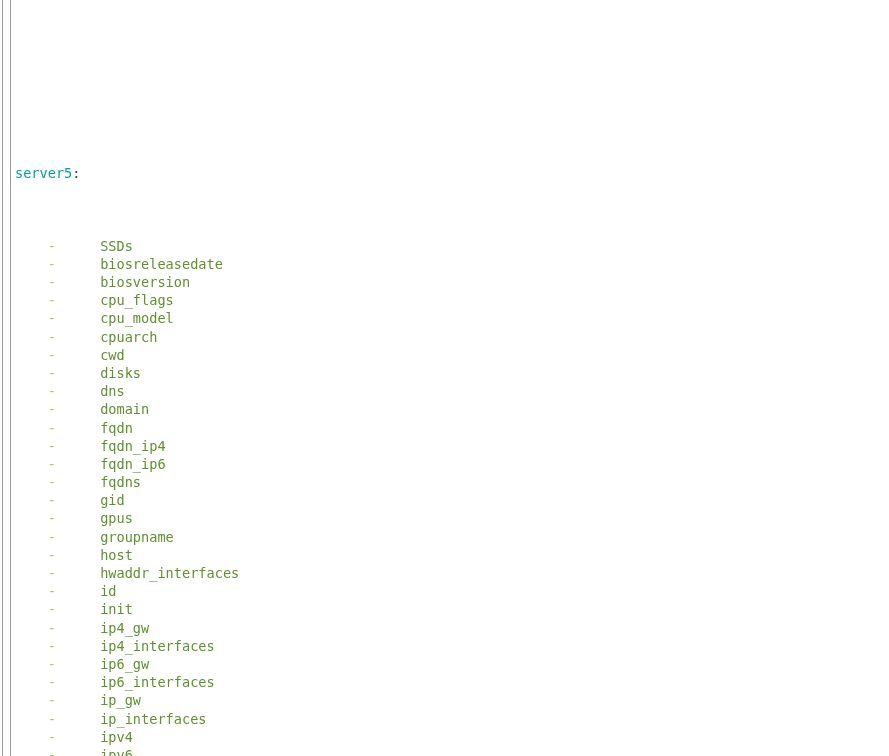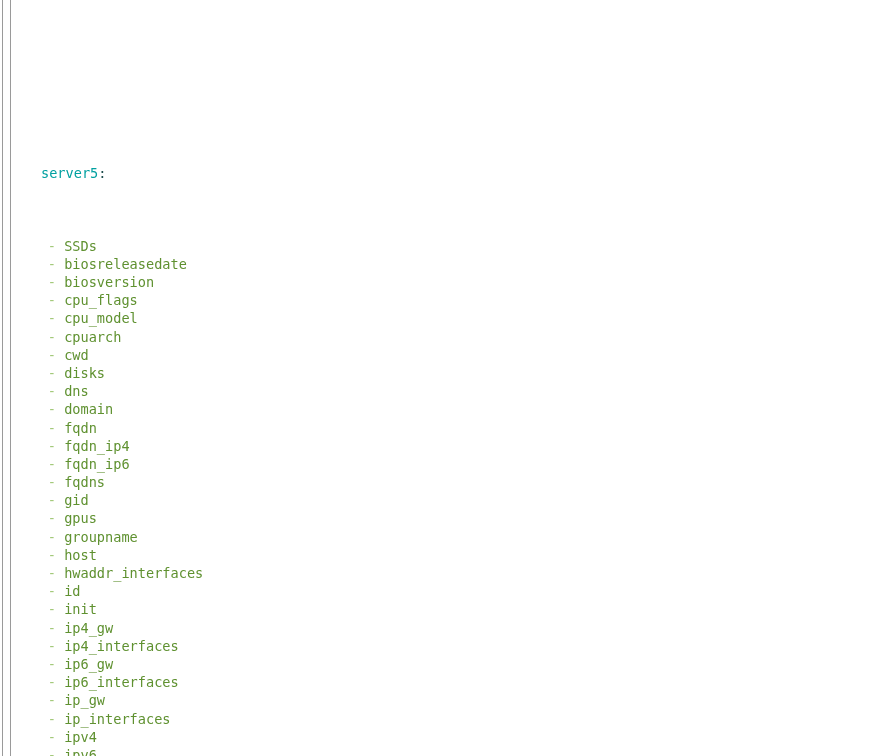--- a/index.html
+++ b/index.html
@@ -43,33 +43,33 @@
     padding-top: 0;
   }
 
   .code-line {
     height: 18.2px;
     white-space: pre;
   }
 
   .yaml-key {
     color: #00a0a0;
-    margin-left: 26px;
   }
   .yaml-colon {
     color: #1c4b4b;
   }
   .yaml-indent {
     color: #ffffff;
   }
   .yaml-dash {
     color: #a3c97a;
   }
   .yaml-value {
     color: #5f9130;
+    margin-left: 36px;
   }
 </style>
 </head>
 <body>
 
 <div id="yaml-output">
 
   <div class="gutter-rule rule-outer"></div>
   <div class="gutter-rule rule-inner"></div>
 

